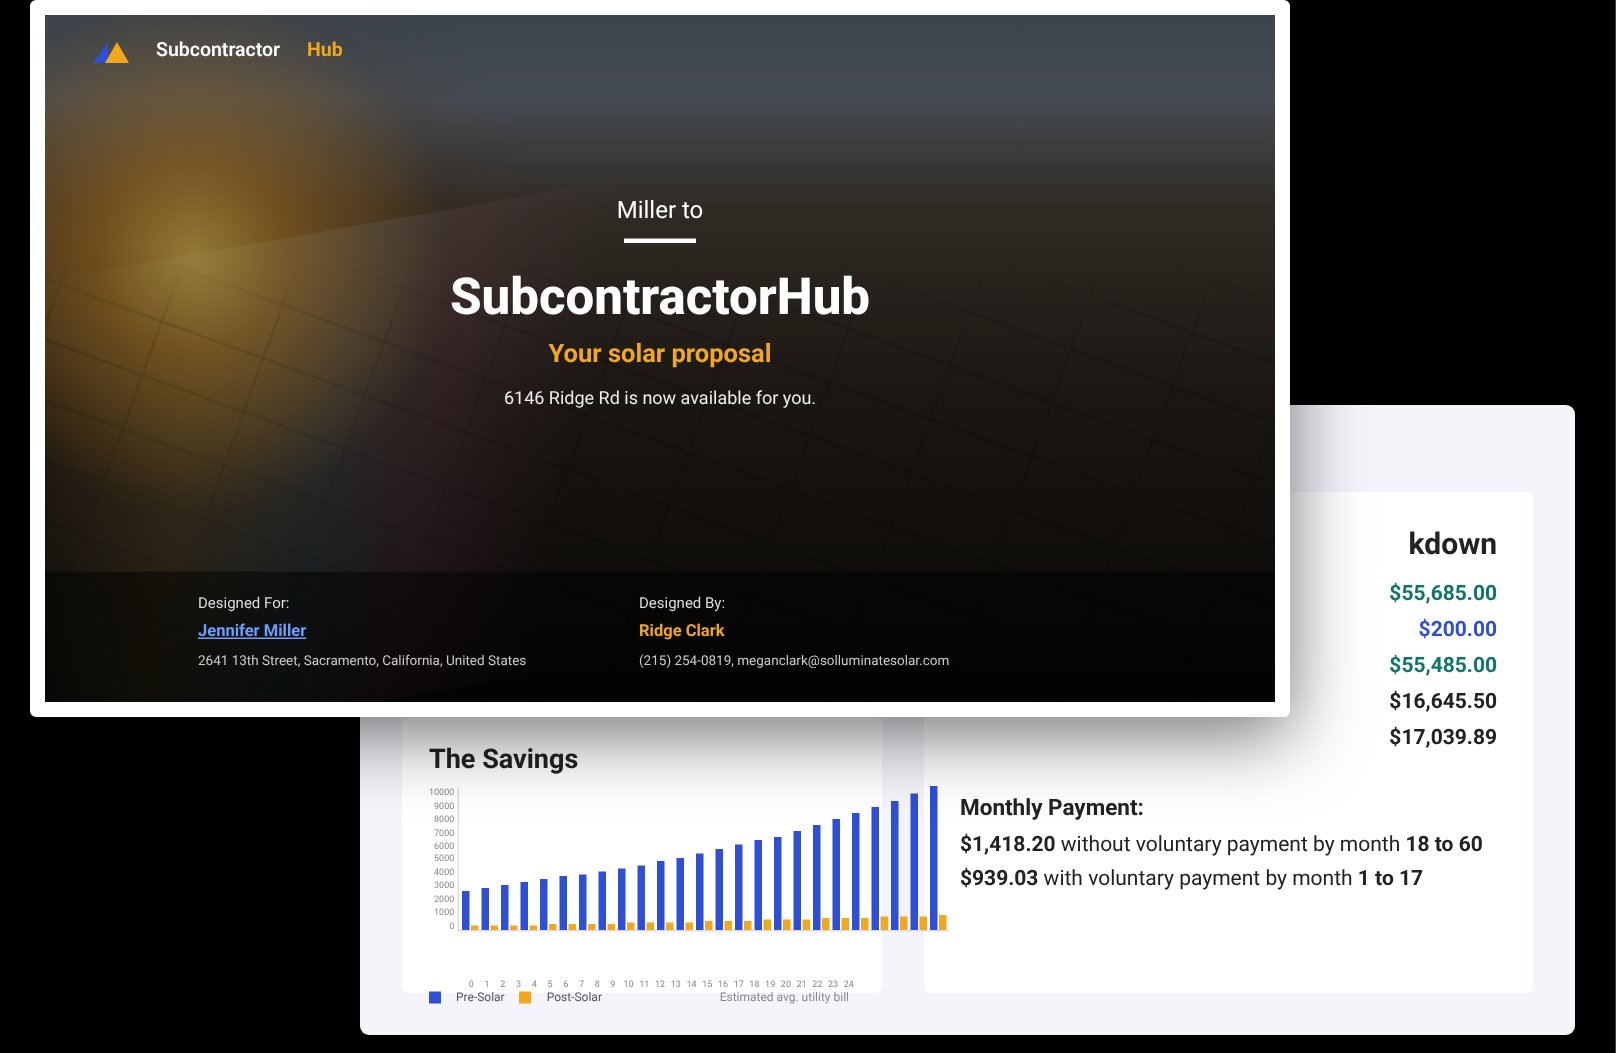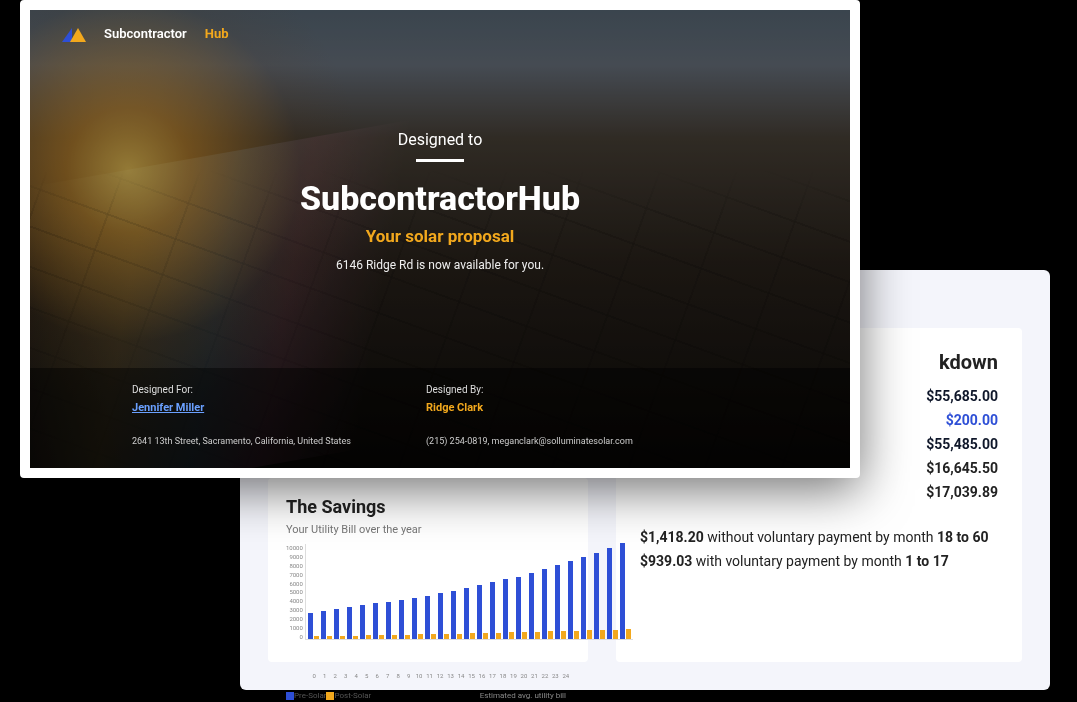--- a/index.html
+++ b/index.html
@@ -38,39 +38,39 @@
   .savings-title { font-size: 18px; font-weight: 700; color: #222; }
   .savings-sub   { font-size: 11px; color: #777; margin-top: 6px; }
   .chart-box     { margin-top: 8px; height: 128px; display: flex; }
   .y-axis        { display:flex; flex-direction:column; justify-content:space-between; font-size:6px; color:#888; text-align:right; width:22px; padding-right:2px; height:96px; }
   .plot          { flex:1; position:relative; height:96px; display:flex; align-items:flex-end; gap:2px; padding:0 2px; border-left:1px solid #ddd; border-bottom:1px solid #ddd;}
   .bargrp        { flex:1; display:flex; align-items:flex-end; gap:1px; justify-content:center;}
   .bar-pre       { width:5px; background:#2e4fd6; }
   .bar-post      { width:5px; background:#f2a81d; }
   .x-axis        { display:flex; gap:2px; padding-left:24px; font-size:6px; color:#888; }
   .x-axis span   { flex:1; text-align:center; }
-  .legend-row    { display:flex; align-items:center; font-size:8px; color:#555; margin-top:12px; justify-content:flex-start;}
+  .legend-row    { display:flex; align-items:center; gap:10px; font-size:8px; color:#555; margin-top:0; justify-content:flex-start;}
   .legend-sw     { width:8px; height:8px; display:inline-block; }
   .sw-pre        { background:#2e4fd6; }
   .sw-post       { background:#f2a81d; }
   .legend-note   { font-size:8px; color:#888; margin-left:auto; padding-right:4px;}
 
   .breakdown-card {
     flex:1;
     background:#fff;
     border-radius:4px;
     padding:22px 24px;
     margin-top: 30px;
     overflow:hidden;
   }
   .bd-title { font-size:20px; font-weight:700; color:#222; text-align:right; }
   .bd-rows  { margin-top:10px; }
   .bd-row   { display:flex; justify-content:flex-end; padding:4px 0; font-size:14px;}
   .bd-val   { font-weight:700; }
-  .c-orange { color:#0f172a;margin-left:32px; }
+  .c-orange { color:#0f766e;margin-left:32px; }
   .c-blue2  { color:#2e4fd6;text-align:right; }
   .c-dark   { color:#222; }
   .state-row{ display:flex; padding:4px 0; font-size:14px; color:#222; }
   .state-row .lbl{ color:#888; }
   .state-row .val{ margin-left:auto; font-weight:700;}
   .net-row  {
     background:#dbe3fb;
     display:flex; align-items:center;
     padding:12px 14px;
     border-radius:2px;
@@ -153,30 +153,29 @@
     position:absolute; left:0; right:0; bottom:0;
     background:rgba(0,0,0,0.45);
     display:flex; padding:16px 130px 22px 102px;
     color:#ddd; font-size:10px;
   }
   .col{ flex:1;}
   .col .lab{ font-size:10px;}
   .col .name{ font-weight:700; font-size:11px; margin-top:6px;}
   .nm-blue{ color:#6aa0ff;text-decoration:underline;}
   .nm-org { color:#f2a81d;}
-  .col .meta{ font-size:9px; margin-top:22px; color:#ccc;}
+  .col .meta{ font-size:9px; margin-top:9px; color:#ccc;}
 </style>
 </head>
 <body>
 
 <div class="back-panel">
 
   <div class="savings-card">
     <div class="savings-title">The Savings</div>
-    <div class="savings-sub">Your Utility Bill over the year</div>
 
     <div class="chart-box">
       <div class="y-axis" id="yaxis">
           <span>10000</span>
           <span>9000</span>
           <span>8000</span>
           <span>7000</span>
           <span>6000</span>
           <span>5000</span>
           <span>4000</span>
@@ -340,20 +339,21 @@
         <div class="bd-row">
           <span class="bd-val c-dark">$16,645.50</span>
         </div>
       </div>
     <div class="state-row">
       <span class="lbl"></span>
       <span class="val">$17,039.89</span>
     </div>
 
     <div class="mp-block">
+      <div class="mp-title">Monthly Payment:</div>
       <div class="mp-line">
         <b>$1,418.20</b><span> without voluntary payment by month </span><b>18 to 60</b>
       </div>
       <div class="mp-line">
         <b>$939.03</b><span> with voluntary payment by month </span><b>1 to 17</b>
       </div>
     </div>
   </div>
 </div>
 
@@ -363,21 +363,21 @@
   <div class="flare"></div>
   <div class="hero-overlay"></div>
 
   <div class="logo">
     <span class="logo-mark"></span>
     <span>Subcontractor</span>
       <span class="hub">Hub</span>
   </div>
 
   <div class="hero-center">
-    <div class="welcome">Designed to</div>
+    <div class="welcome">Miller to</div>
     <div class="hr-short"></div>
     <div class="brand">SubcontractorHub</div>
     <div class="tagline">Your solar proposal</div>
     <div class="avail">6146 Ridge Rd is now available for you.</div>
   </div>
 
   <div class="hero-footer">
     <div class="col">
       <div class="lab">Designed For:</div>
       <div class="name nm-blue">Jennifer Miller</div>

